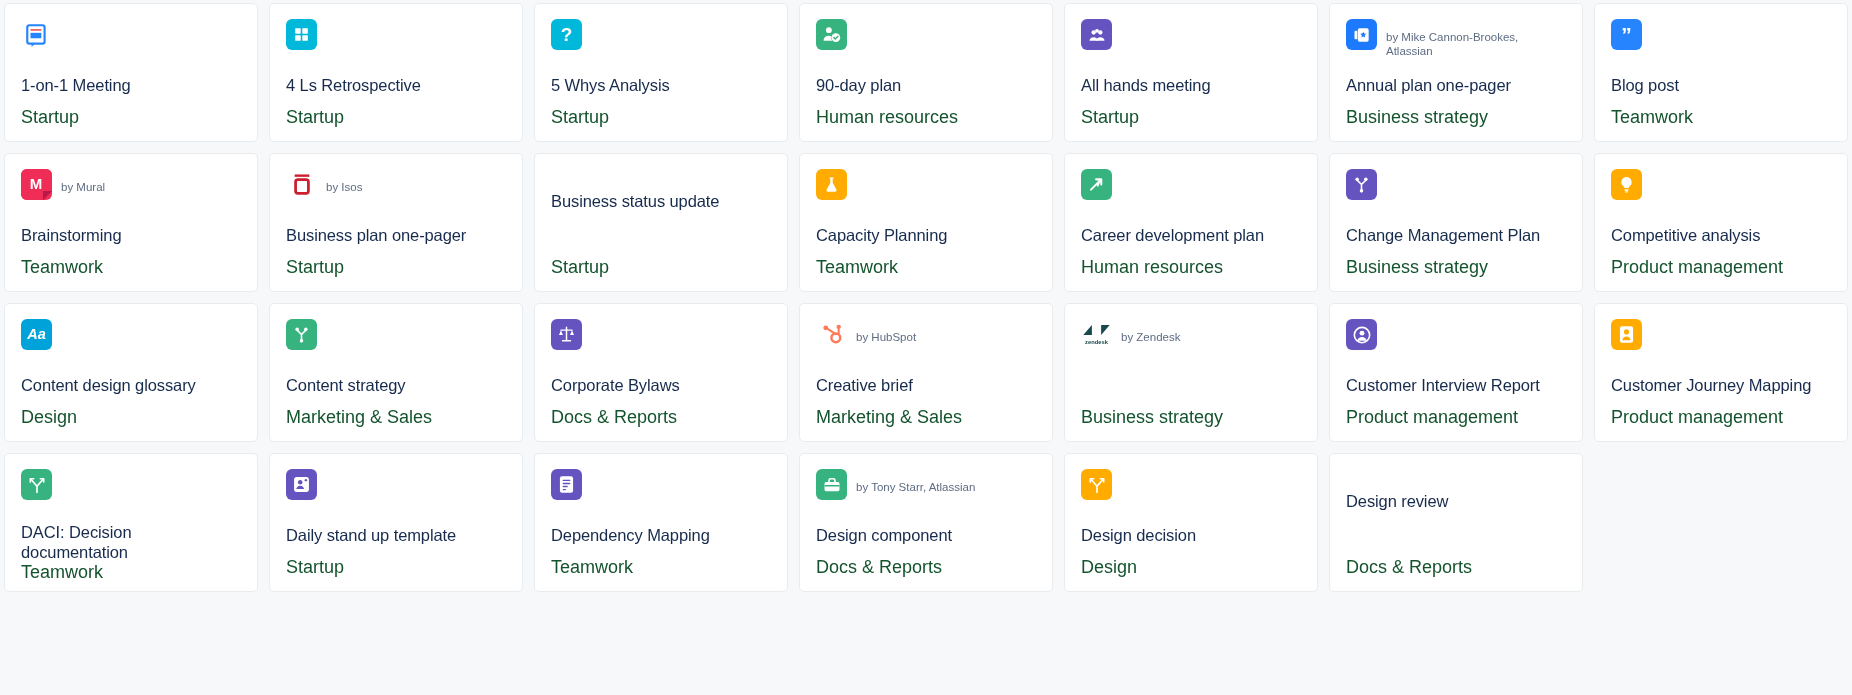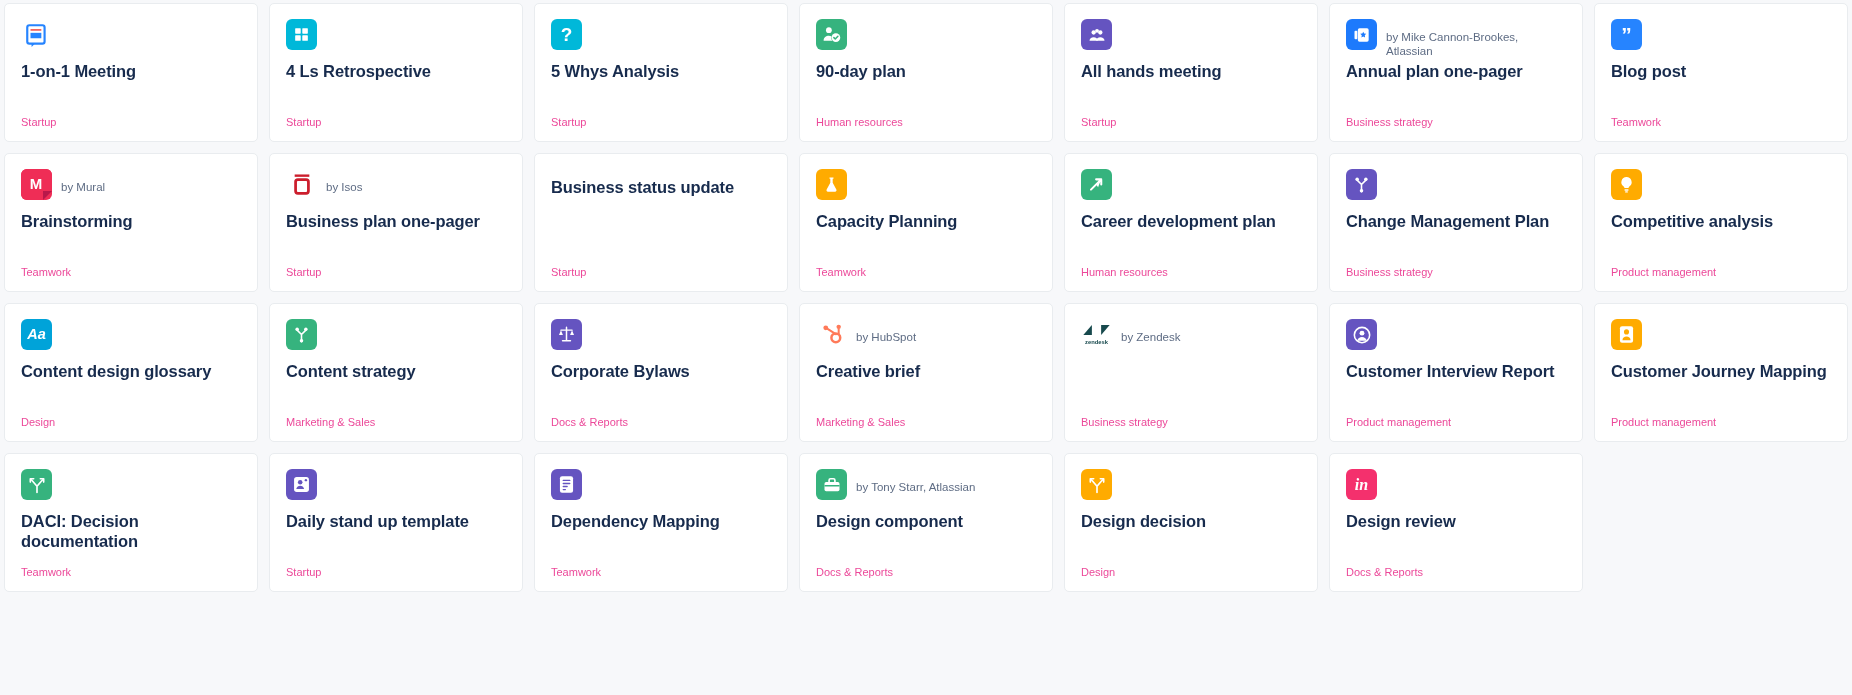--- a/index.html
+++ b/index.html
@@ -49,29 +49,29 @@
   .icon-tile svg { display: block; }
   .byline {
     font-size: 11.5px;
     color: #5e6c84;
     line-height: 1.22;
     padding-top: 11px;
     max-width: 145px;
   }
   .card-title {
     font-size: 16.5px;
-    font-weight: 700;
+    font-weight: 400;
     color: #172b4d;
     line-height: 1.22;
-    margin-top: 8px;
+    margin-top: 22px;
     letter-spacing: -0.1px;
   }
   .card-cat {
-    font-size: 11px;
-    color: #ec4899;
+    font-size: 18px;
+    color: #14532d;
     margin-top: auto;
     line-height: 1.2;
   }
   .glyph {
     font-weight: 700;
     color: #fff;
     line-height: 1;
   }
 </style>
 </head>
@@ -401,21 +401,16 @@
             <path d="M12 21v-7.5M12 13.5L5.5 6M12 13.5L18.5 6" stroke="#ffffff" stroke-width="2" fill="none" stroke-linecap="round" stroke-linejoin="round"></path>
             <path d="M4 4.5h4M4 4.5v4" stroke="#ffffff" stroke-width="2" fill="none" stroke-linecap="round"></path>
             <path d="M20 4.5h-4M20 4.5v4" stroke="#ffffff" stroke-width="2" fill="none" stroke-linecap="round"></path>
           </svg>
         </div>
       </div>
       <div class="card-title">Design decision</div>
       <div class="card-cat">Design</div>
     </div>
     <div class="card">
-      <div class="card-head">
-        <div class="icon-tile" style="background: rgb(244, 48, 109);">
-          <span class="glyph" style="font-size:16px;color:#ffffff;font-style:italic;font-family:'Liberation Serif',serif;font-weight:700;">in</span>
-        </div>
-      </div>
       <div class="card-title">Design review</div>
       <div class="card-cat">Docs &amp; Reports</div>
     </div>
   </div>
 
 </body></html>

